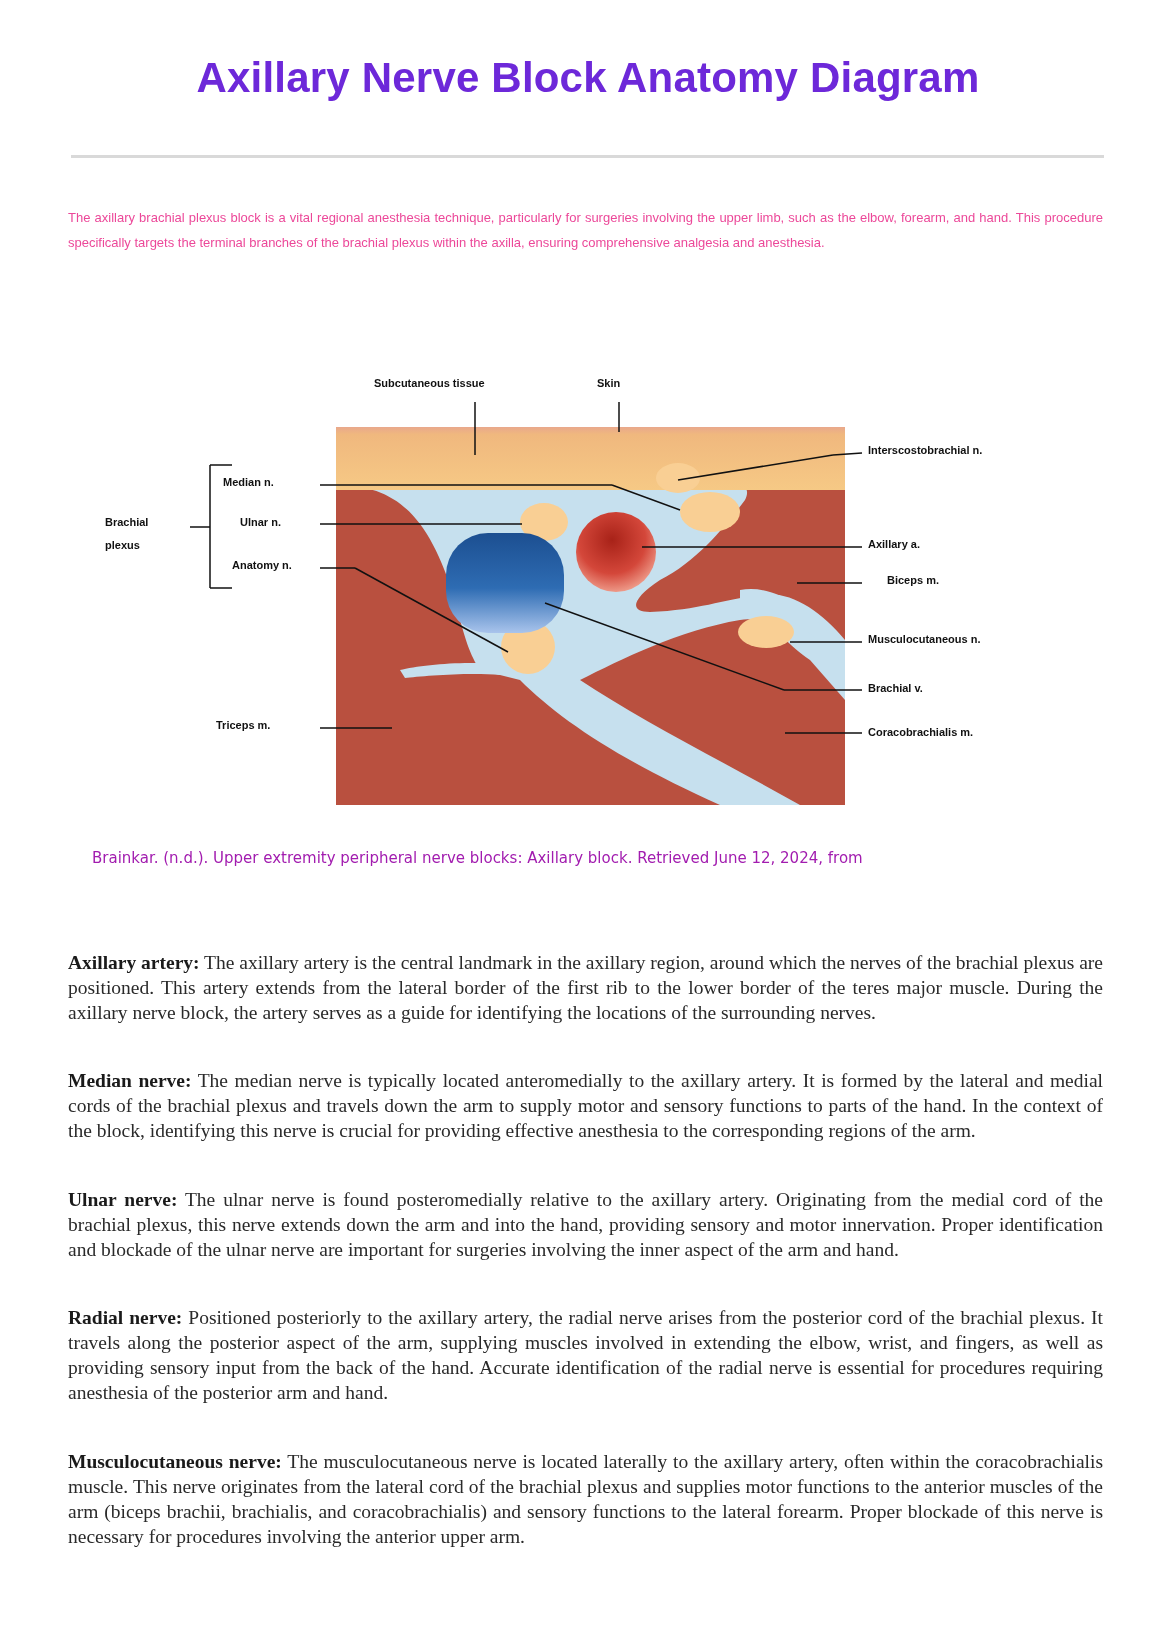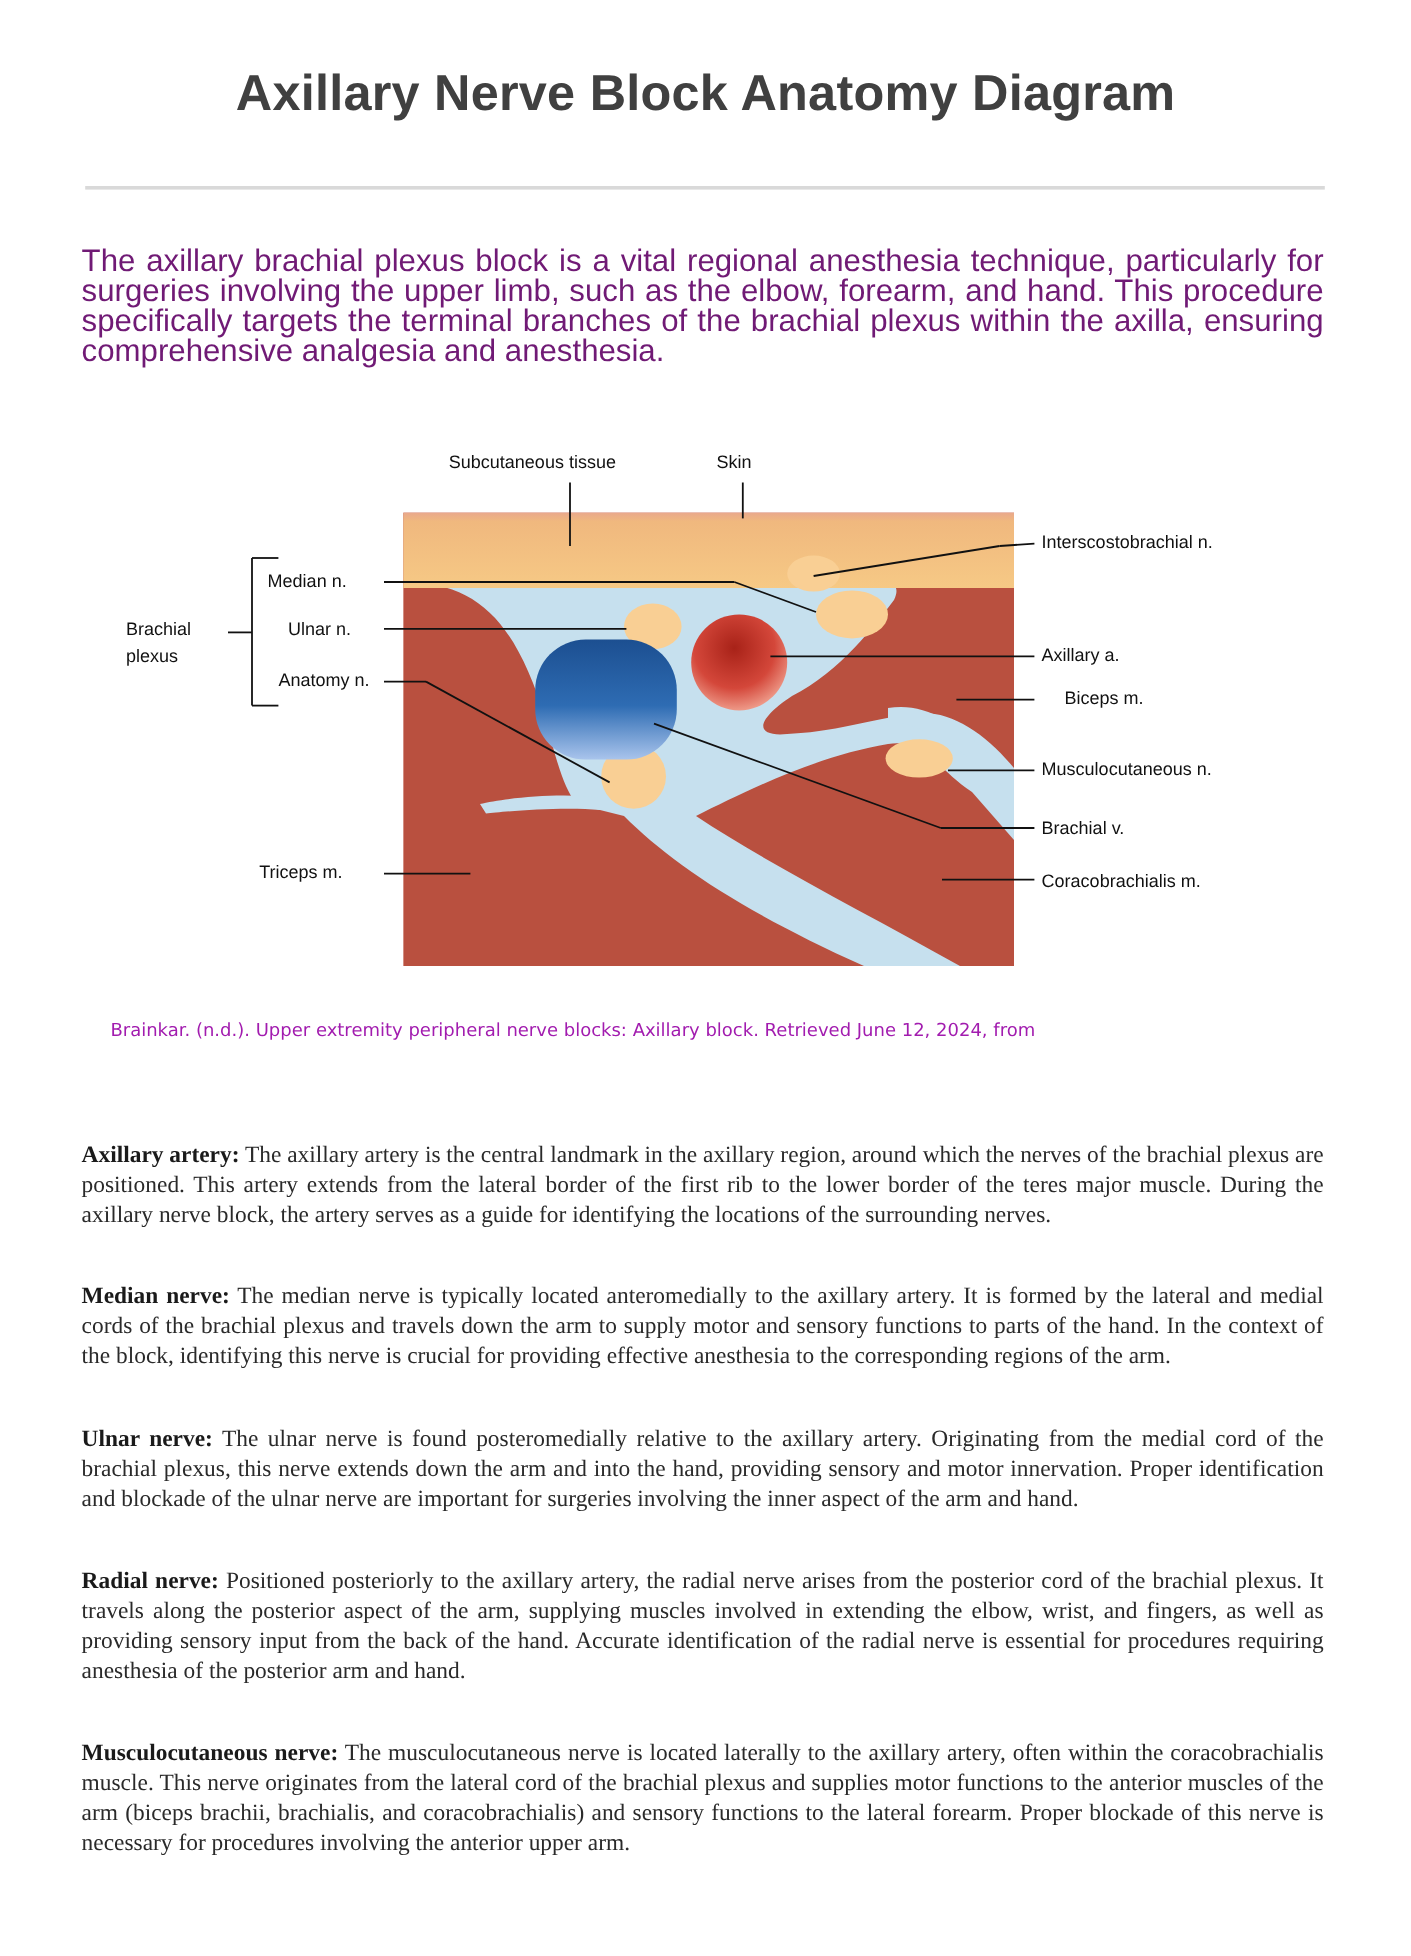--- a/index.html
+++ b/index.html
@@ -1,25 +1,25 @@
 <!DOCTYPE html>
 <html><head>
   <meta charset="utf-8">
   <style>
     html, body { margin: 0; padding: 0; background: #ffffff; }
     body { width: 1176px; height: 1630px; position: relative; overflow: hidden;
       font-family: "Liberation Sans", sans-serif; color: #222; }
     .title { position: absolute; top: 54px; left: 0; width: 1176px; text-align: center;
-      font-size: 42px; font-weight: bold; color: #404040; letter-spacing: 0.2px; margin: 0; }
+      font-size: 42px; font-weight: bold; color: #6d28d9; letter-spacing: 0.2px; margin: 0; }
     .rule { position: absolute; top: 155px; left: 71px; width: 1033px; height: 3px; background: #d9d9d9; }
-    .intro { position: absolute; top: 205px; left: 68px; width: 1035px; font-size: 26px; line-height: 25px;
-      text-align: justify; color: #701a75; margin: 0; }
+    .intro { position: absolute; top: 205px; left: 68px; width: 1035px; font-size: 13px; line-height: 25px;
+      text-align: justify; color: #ec4899; margin: 0; }
     .figure { position: absolute; top: 355px; left: 0; width: 1176px; height: 460px; }
     .figure svg { position: absolute; left: 0; top: 0; }
-    .lbl { position: absolute; font-size: 15px; font-weight: normal; color: #111; white-space: nowrap; }
+    .lbl { position: absolute; font-size: 11px; font-weight: bold; color: #111; white-space: nowrap; }
     .citation { position: absolute; top: 845px; left: 92px; width: 1000px; font-size: 16px; line-height: 27px;
       color: #a21caf; font-family: "DejaVu Sans", sans-serif; font-size: 15px; }
     .section { position: absolute; left: 68px; width: 1035px; font-size: 19.5px; line-height: 25px;
       text-align: justify; color: #2a2a2a; margin: 0; font-family: Liberation Serif, serif; }
     .section b { color: #1a1a1a; }
   </style>
 </head>
 <body>
 
 <h1 class="title">Axillary Nerve Block Anatomy Diagram</h1>

